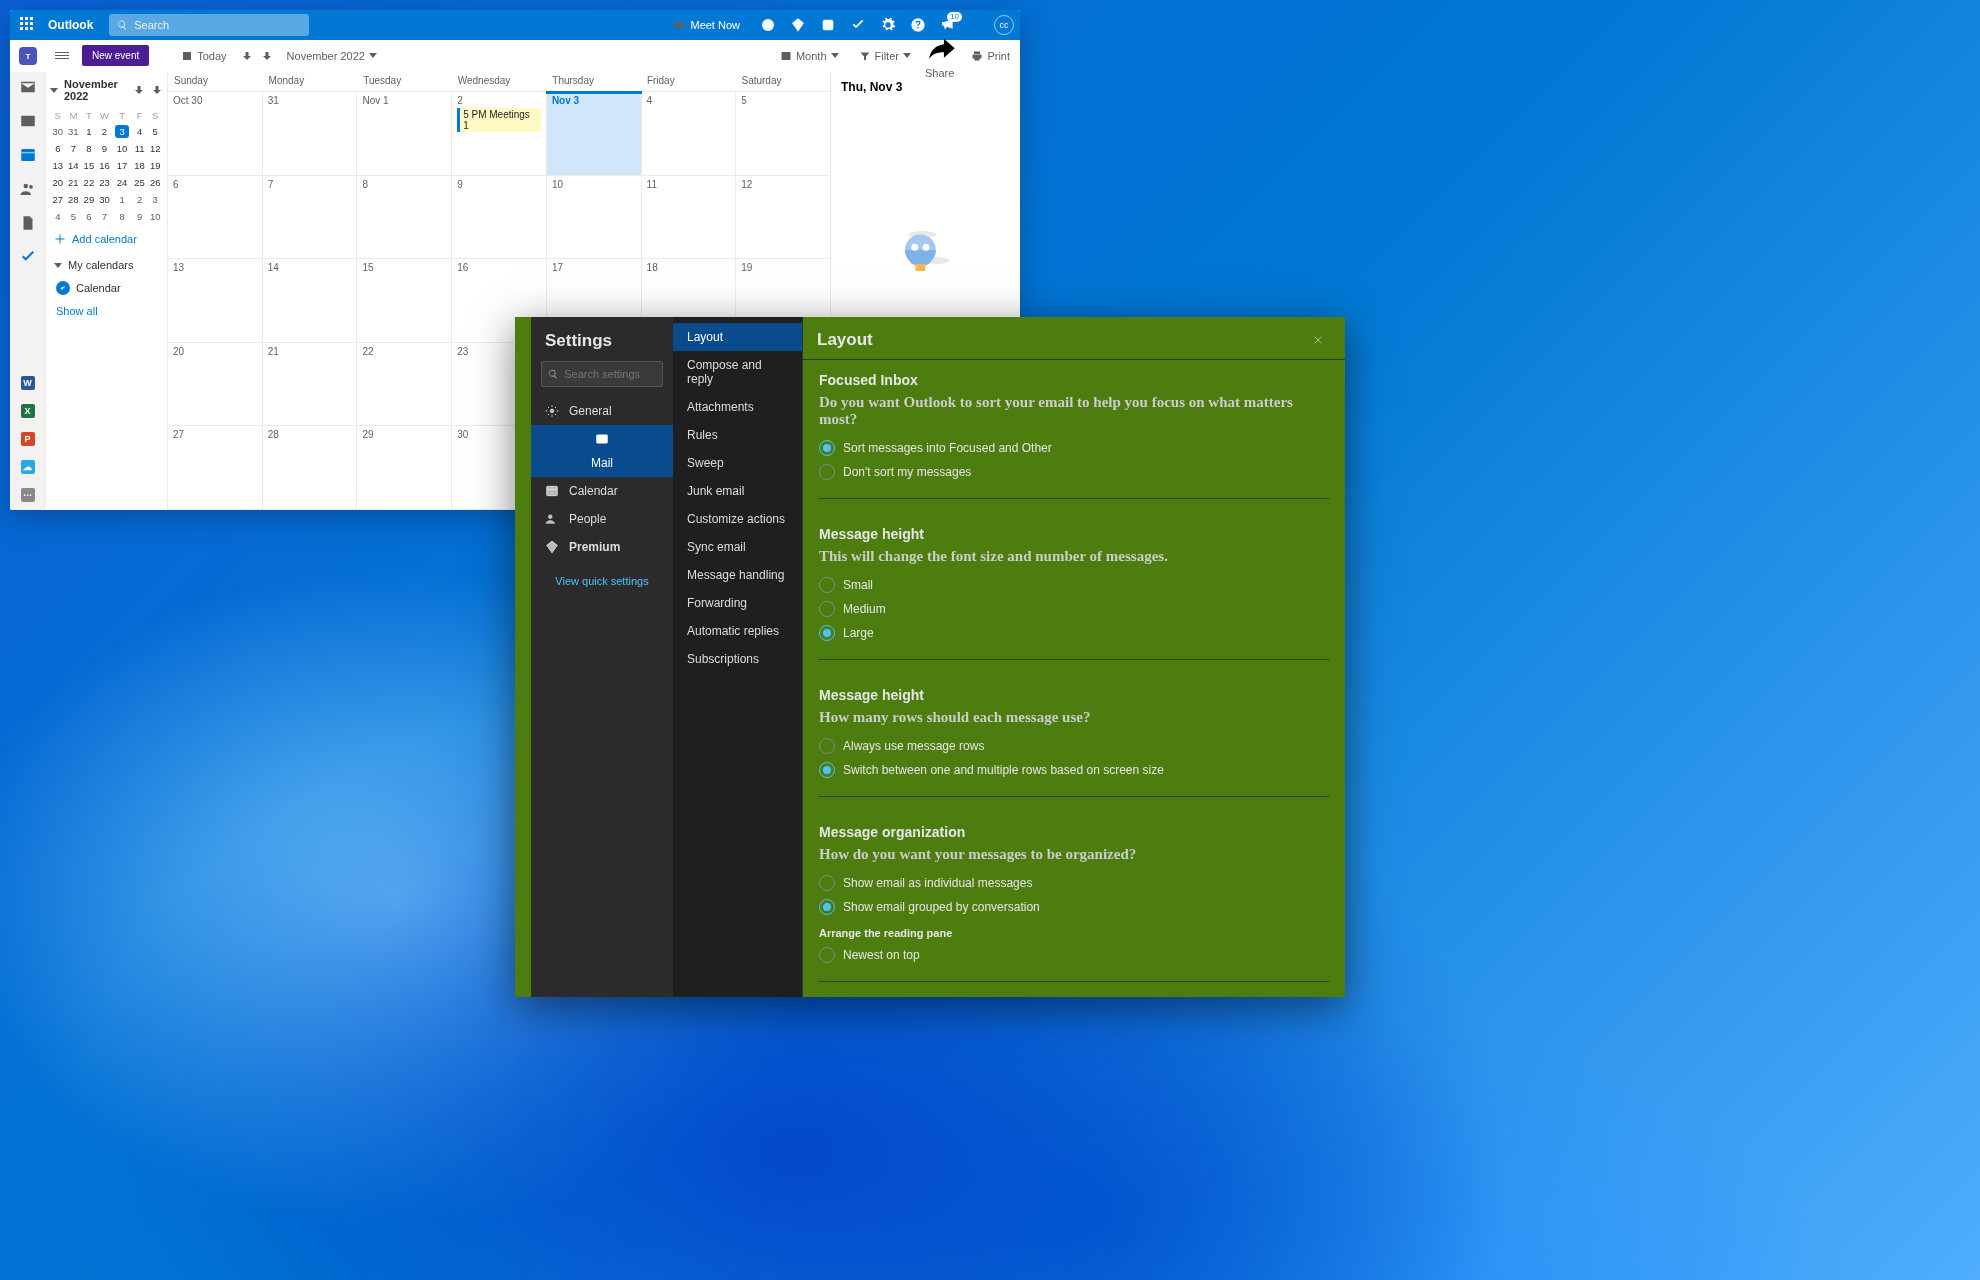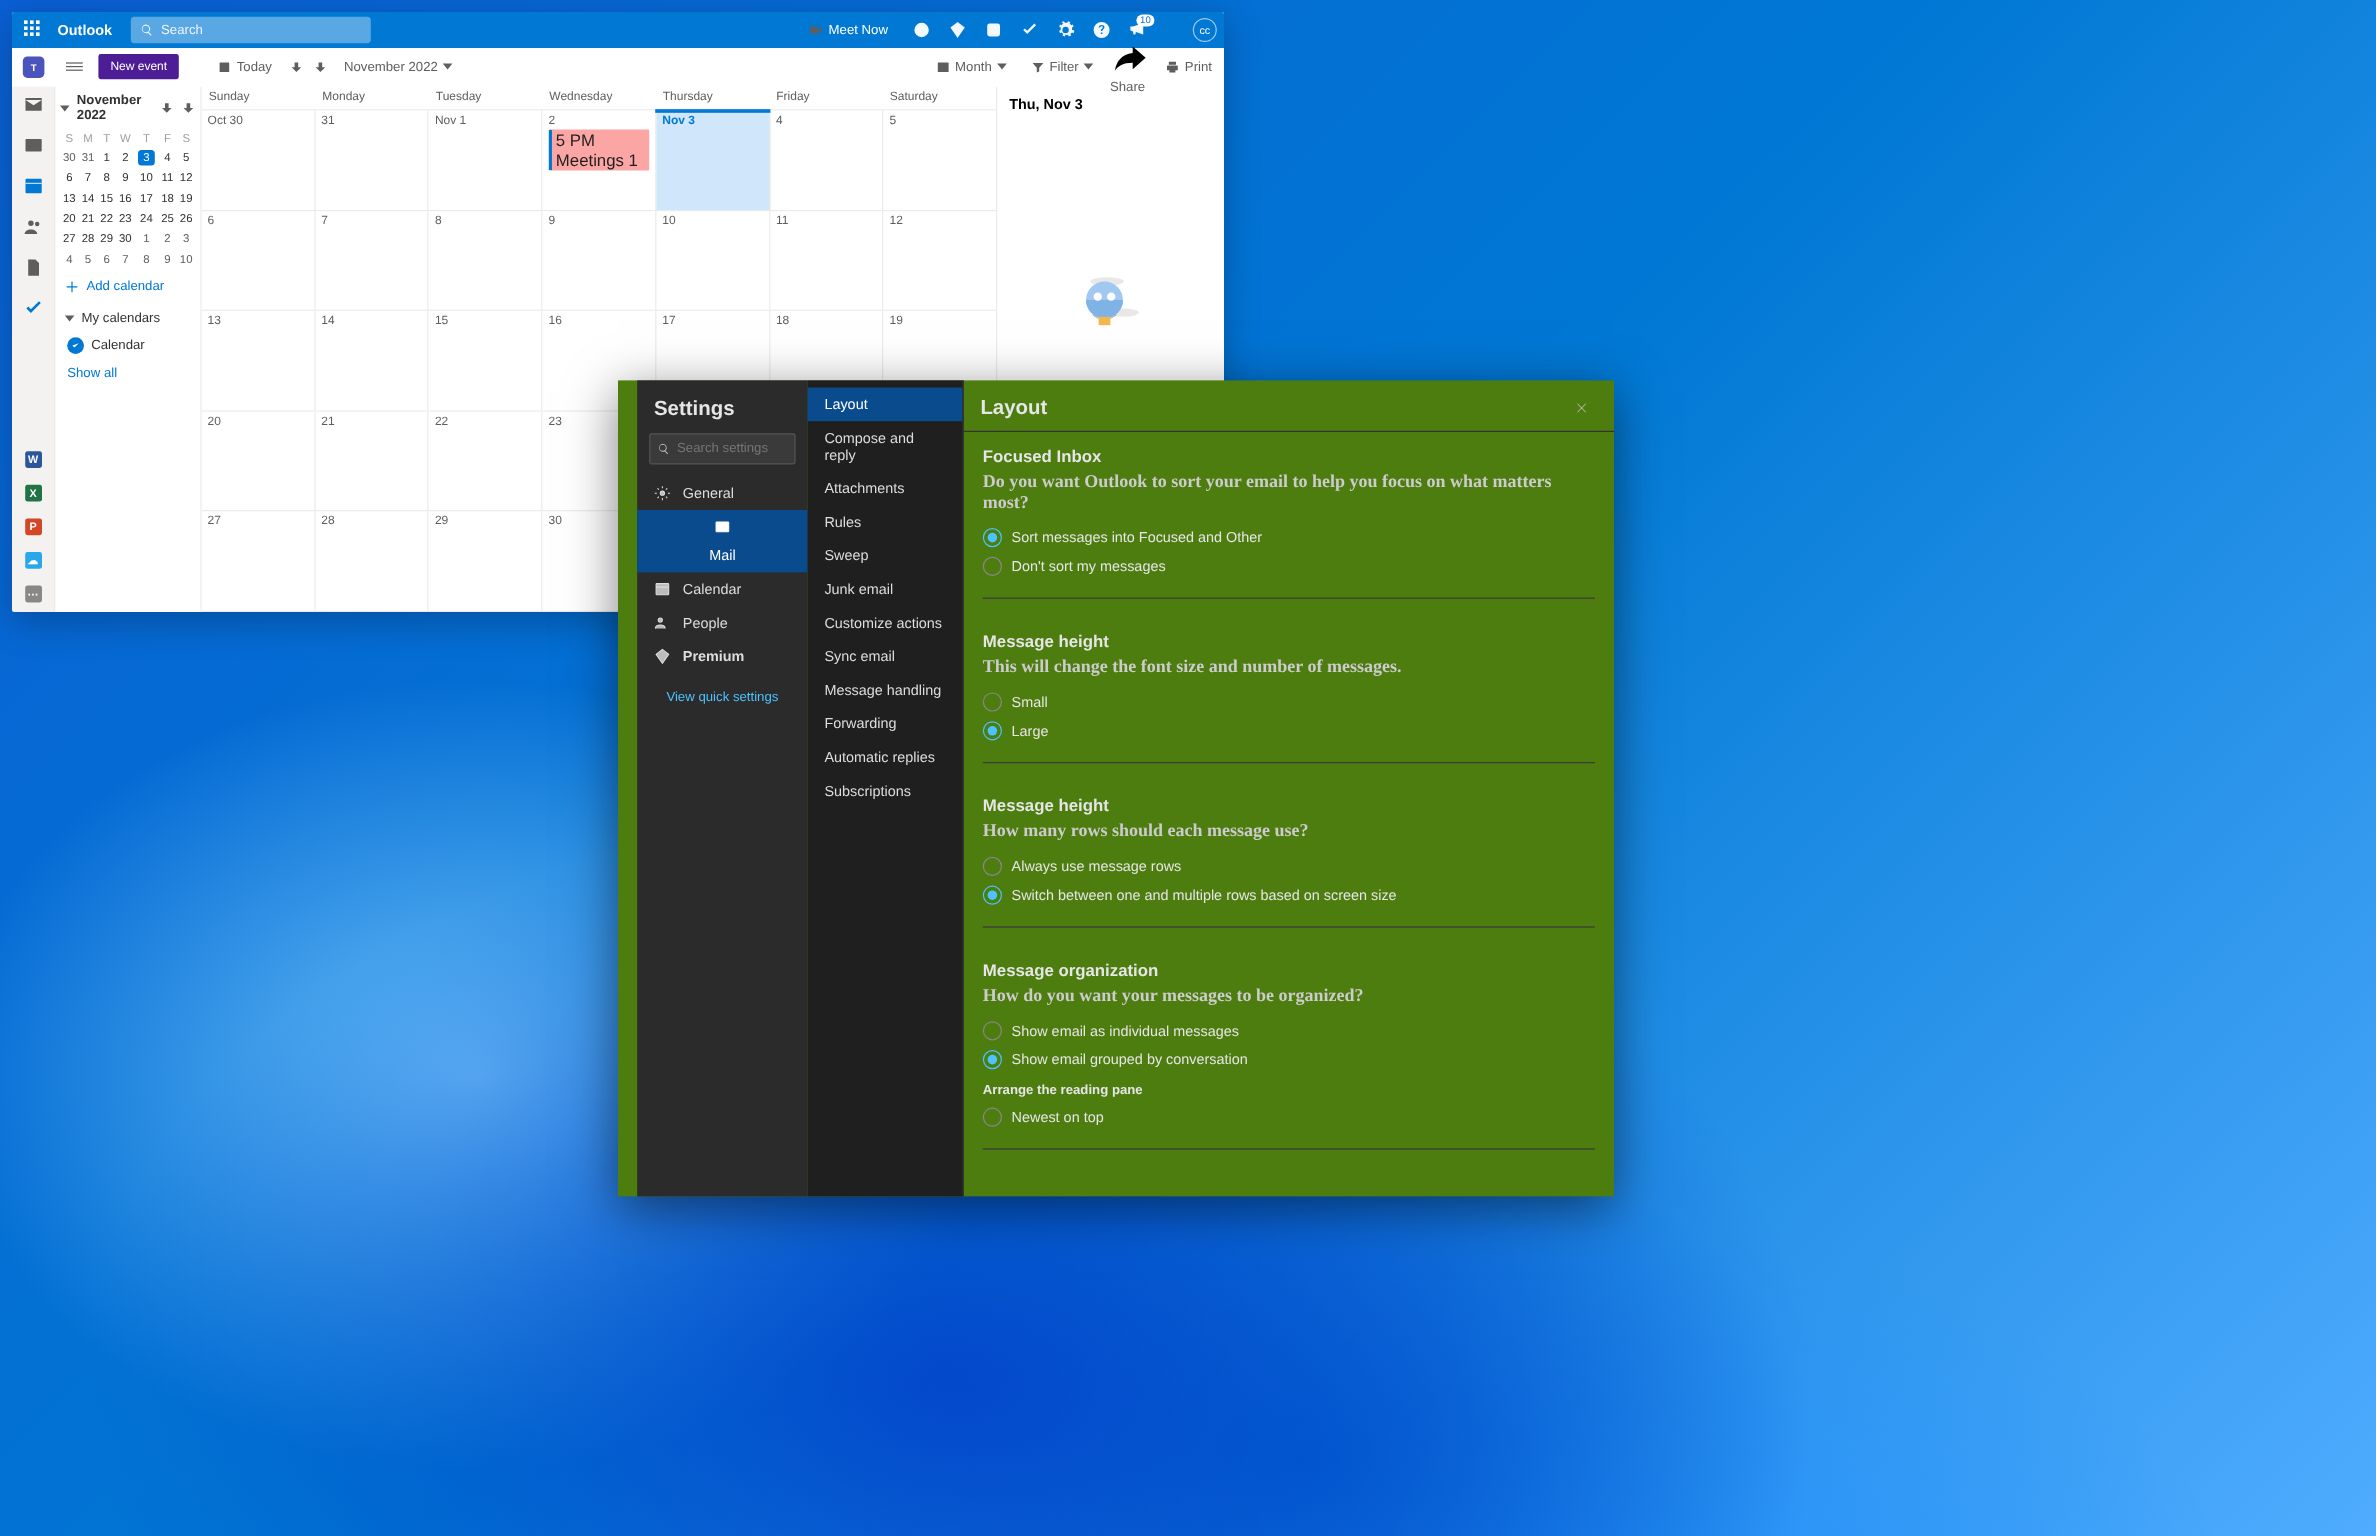--- a/index.html
+++ b/index.html
@@ -58,21 +58,21 @@
 .grid { flex:1; display:flex; flex-direction:column; overflow:hidden;}
 .dh { display:flex; height:20px; border-bottom:1px solid #edebe9;}
 .dh div { flex:1; font-size:10px; color:#605e5c; padding:3px 6px;}
 .weeks { flex:1; display:flex; flex-direction:column;}
 .wk { flex:1; display:flex; border-bottom:1px solid #edebe9;}
 .dcell { flex:1; border-right:1px solid #edebe9; padding:3px 5px; font-size:10px; color:#605e5c; position:relative;}
 .dcell:last-child { border-right:none;}
 .dcell.today { background:#cfe6fb;}
 .dcell.today .dn { color:#0078d4; font-weight:600;}
 .dcell.todaybar::before { content:""; position:absolute; top:-1px; left:-1px; right:-1px; height:3px; background:#0078d4;}
-.ev { background:#fca5a5; border-left:3px solid #0078d4; font-size:14px; padding:1px 3px; margin-top:2px; color:#201f1e; border-radius:1px;}
+.ev { background:#fef9c3; border-left:3px solid #0078d4; font-size:10px; padding:1px 3px; margin-top:2px; color:#201f1e; border-radius:1px;}
 .side { width:190px; border-left:1px solid #edebe9; display:flex; flex-direction:column; align-items:center;}
 .side h4 { align-self:flex-start; font-size:12px; font-weight:700; padding:8px 10px;}
 .illus { margin-top:120px;}
 
 .settings { position:absolute; left:515px; top:317px; width:830px; height:680px; background:#4d7c0f; color:#e6e6e6; display:flex; box-shadow:0 10px 40px rgba(0,0,0,.5); font-size:12px;padding-left:16px; }
 .scol1 { width:142px; background:#2b2b2b; padding:10px 0; display:flex; flex-direction:column;}
 .stitle { font-size:17px; font-weight:600; padding:4px 14px 10px; }
 .ssearch { margin:0 10px 10px; background:#3a3a3a; border:1px solid #555; border-radius:2px; height:26px; display:flex; align-items:center; padding:0 6px; gap:6px;}
 .ssearch svg { width:12px; height:12px; fill:#bbb;}
 .ssearch input { background:transparent; border:none; color:#ddd; font-size:11px; outline:none; width:100%;}
@@ -587,20 +587,24 @@
           </div>
         </div>
         <div class="grp">
           <h3>Message height</h3>
           <div class="gdesc">This will change the font size and number of messages.</div>
           <div class="rrow">
             <div class="radio"></div>
             <span>Small</span>
           </div>
           <div class="rrow">
+            <div class="radio"></div>
+            <span>Medium</span>
+          </div>
+          <div class="rrow">
             <div class="radio on"></div>
             <span>Large</span>
           </div>
         </div>
         <div class="grp">
           <h3>Message height</h3>
           <div class="gdesc">How many rows should each message use?</div>
           <div class="rrow">
             <div class="radio"></div>
             <span>Always use message rows</span>

